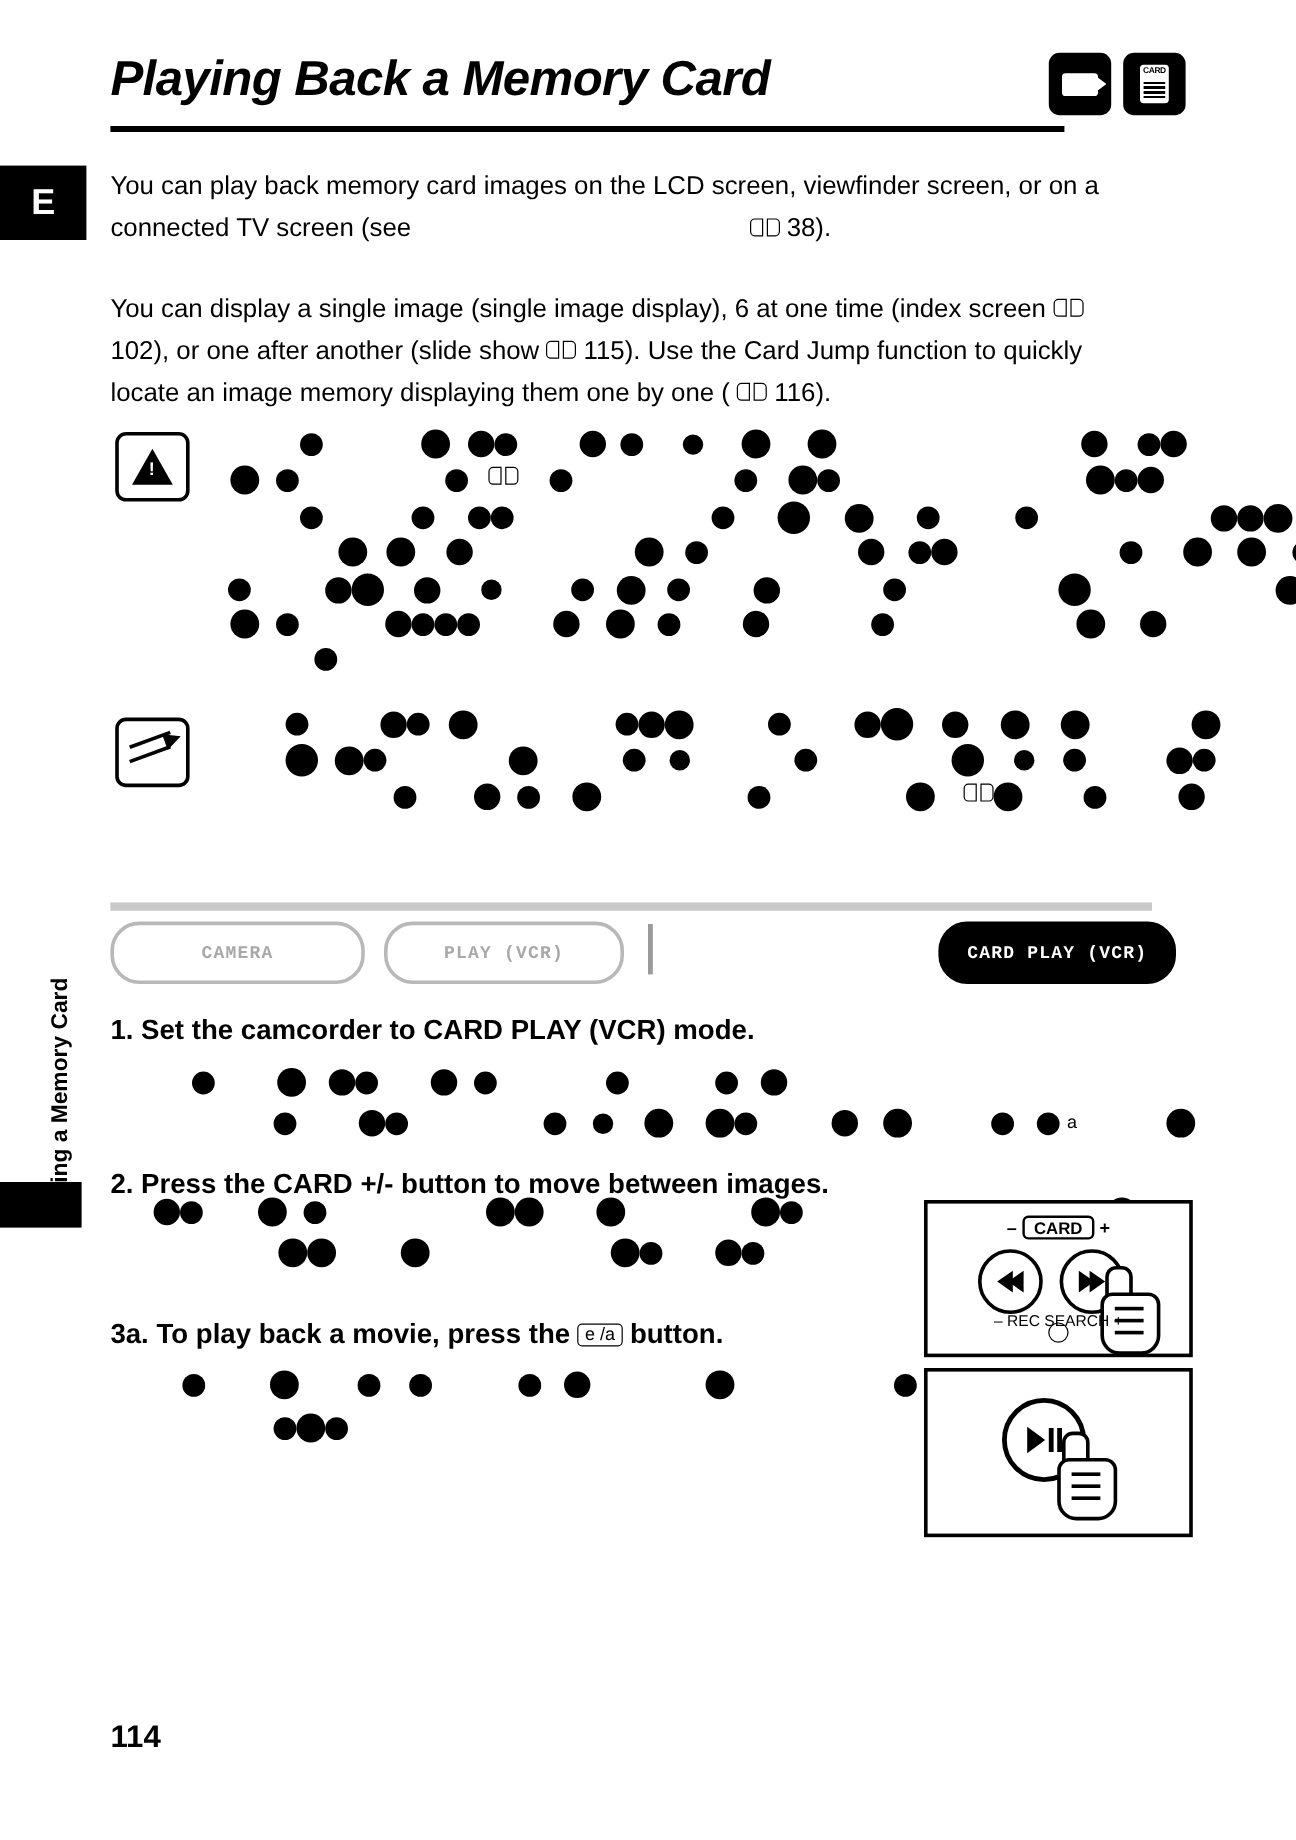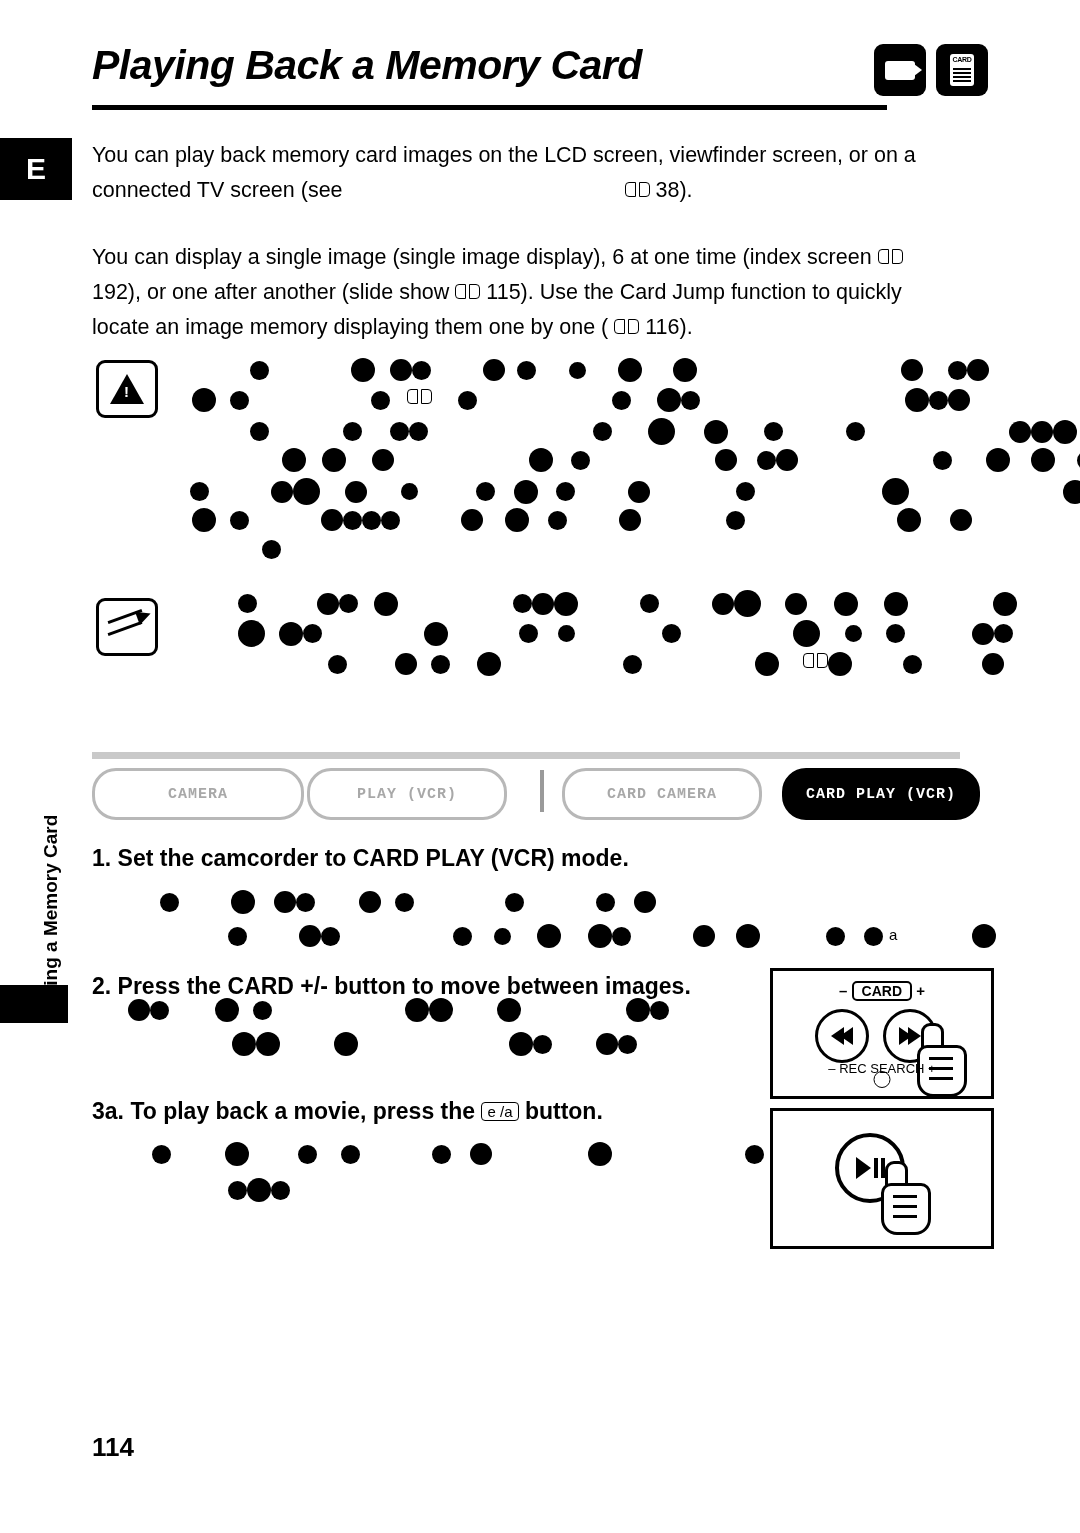--- a/index.html
+++ b/index.html
@@ -116,40 +116,40 @@
 
   
   .modes{position:absolute;left:92px;top:768px;width:890px;height:48px;}
   .mode{
     position:absolute;top:0;height:52px;border:3px solid #b8b8b8;border-radius:24px;
     color:#a8a8a8;font-size:15px;font-weight:bold;letter-spacing:1px;
     display:flex;align-items:center;justify-content:center;background:#fff;box-sizing:border-box;font-family:Liberation Mono, monospace;
   }
   .mode.active{background:#000;border-color:#000;color:#fff;}
   .m1{left:0;width:212px;}
-  .m2{left:215px;width:200px;}
+  .m2{left:228px;width:200px;}
   .m3{left:470px;width:200px;}
   .m4{left:690px;width:198px;}
   .modesep{position:absolute;left:448px;top:2px;width:4px;height:42px;background:#9a9a9a;}
 
   
   .step{
     position:absolute;left:92px;font-size:23px;font-weight:bold;color:#000;
   }
   .s1{top:845px;}
   .s2{top:973px;}
   .s3{top:1098px;}
   .btnglyph{
     display:inline-block;border:1.5px solid #000;border-radius:4px;
     padding:0 5px;font-size:15px;font-weight:normal;vertical-align:2px;
   }
 
   
   .panel{
-    position:absolute;border:3px solid #000;background:#fff;
+    position:absolute;border:3px solid #000;background:#fff;margin-top:32px;
   }
   .panel1{left:770px;top:968px;width:218px;height:125px;}
   .panel2{left:770px;top:1108px;width:218px;height:135px;}
 
   .cardrow{position:absolute;left:0;top:10px;width:100%;text-align:center;font-size:15px;font-weight:bold;}
   .cardbox{
     display:inline-block;border:2px solid #000;border-radius:5px;padding:0 8px;font-size:14px;font-weight:bold;
   }
   .ffbtn{
     position:absolute;width:48px;height:48px;border-radius:50%;border:3px solid #000;background:#fff;
@@ -215,21 +215,21 @@
     <span>You can play back memory card images on the LCD screen, viewfinder screen, or on a</span><br>
     <span>connected TV screen (see</span>
     <span style="display:inline-block;width:270px;"></span>
     <span class="bookicon"></span>
     <span>38).</span>
   </div>
 
   <div class="para p2">
     <span>You can display a single image (single image display), 6 at one time (index screen</span>
     <span class="bookicon"></span><br>
-    <span>192), or one after another (slide show</span>
+    <span>102), or one after another (slide show</span>
     <span class="bookicon"></span>
     <span>115). Use the Card Jump function to quickly</span><br>
     <span>locate an image memory displaying them one by one (</span>
     <span class="bookicon"></span>
     <span>116).</span>
   </div>
 
   <div class="noteicon" style="left:96px;top:360px;">
     <span class="excl"></span>
   </div>
@@ -343,21 +343,20 @@
     <span style="display:inline-block;width:46px;"></span><span class="d d3"></span>
     <span style="display:inline-block;width:56px;"></span><span class="d d4"></span>
   </div>
 
   <div class="sechead-rule"></div>
 
   <div class="modes">
     <div class="mode m1">CAMERA</div>
     <div class="mode m2">PLAY (VCR)</div>
     <div class="modesep"></div>
-    <div class="mode m3">CARD CAMERA</div>
     <div class="mode m4 active">CARD PLAY (VCR)</div>
   </div>
 
   <div class="step s1">
     <span>1.</span>
     <span>Set the camcorder to CARD PLAY (VCR) mode.</span>
   </div>
   <div class="dotline" style="left:160px;top:890px;">
     <span class="d d3"></span><span style="display:inline-block;width:48px;"></span>
     <span class="d d5"></span><span style="display:inline-block;width:14px;"></span>

